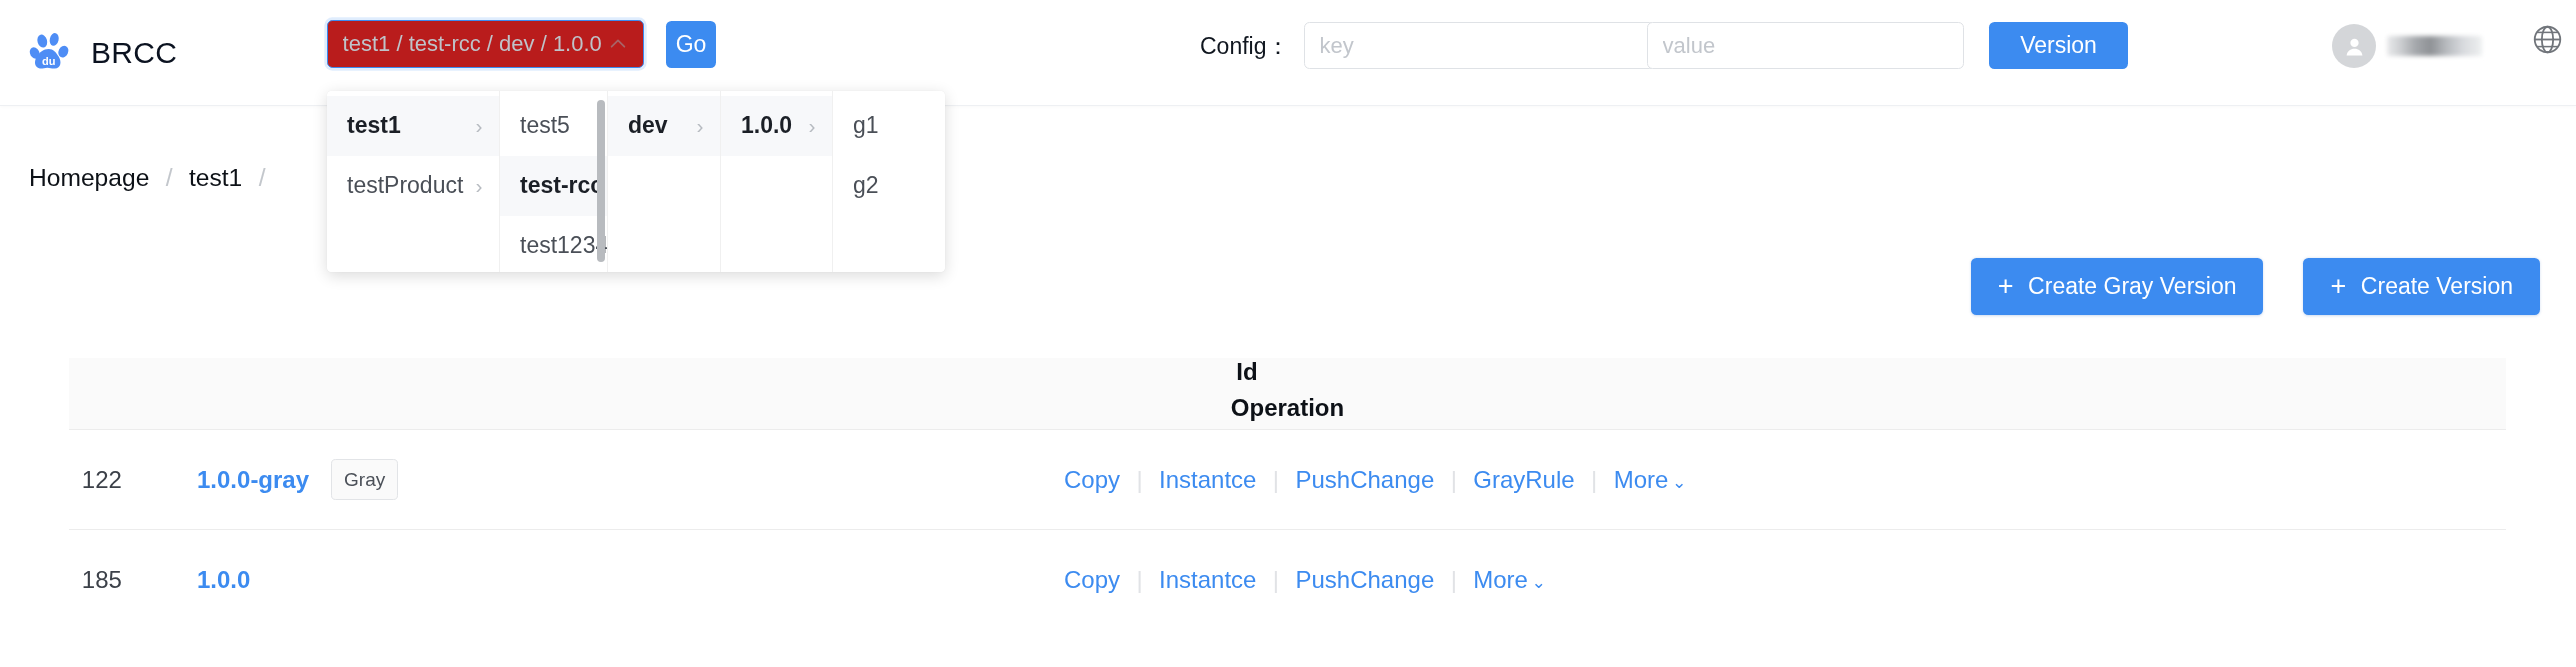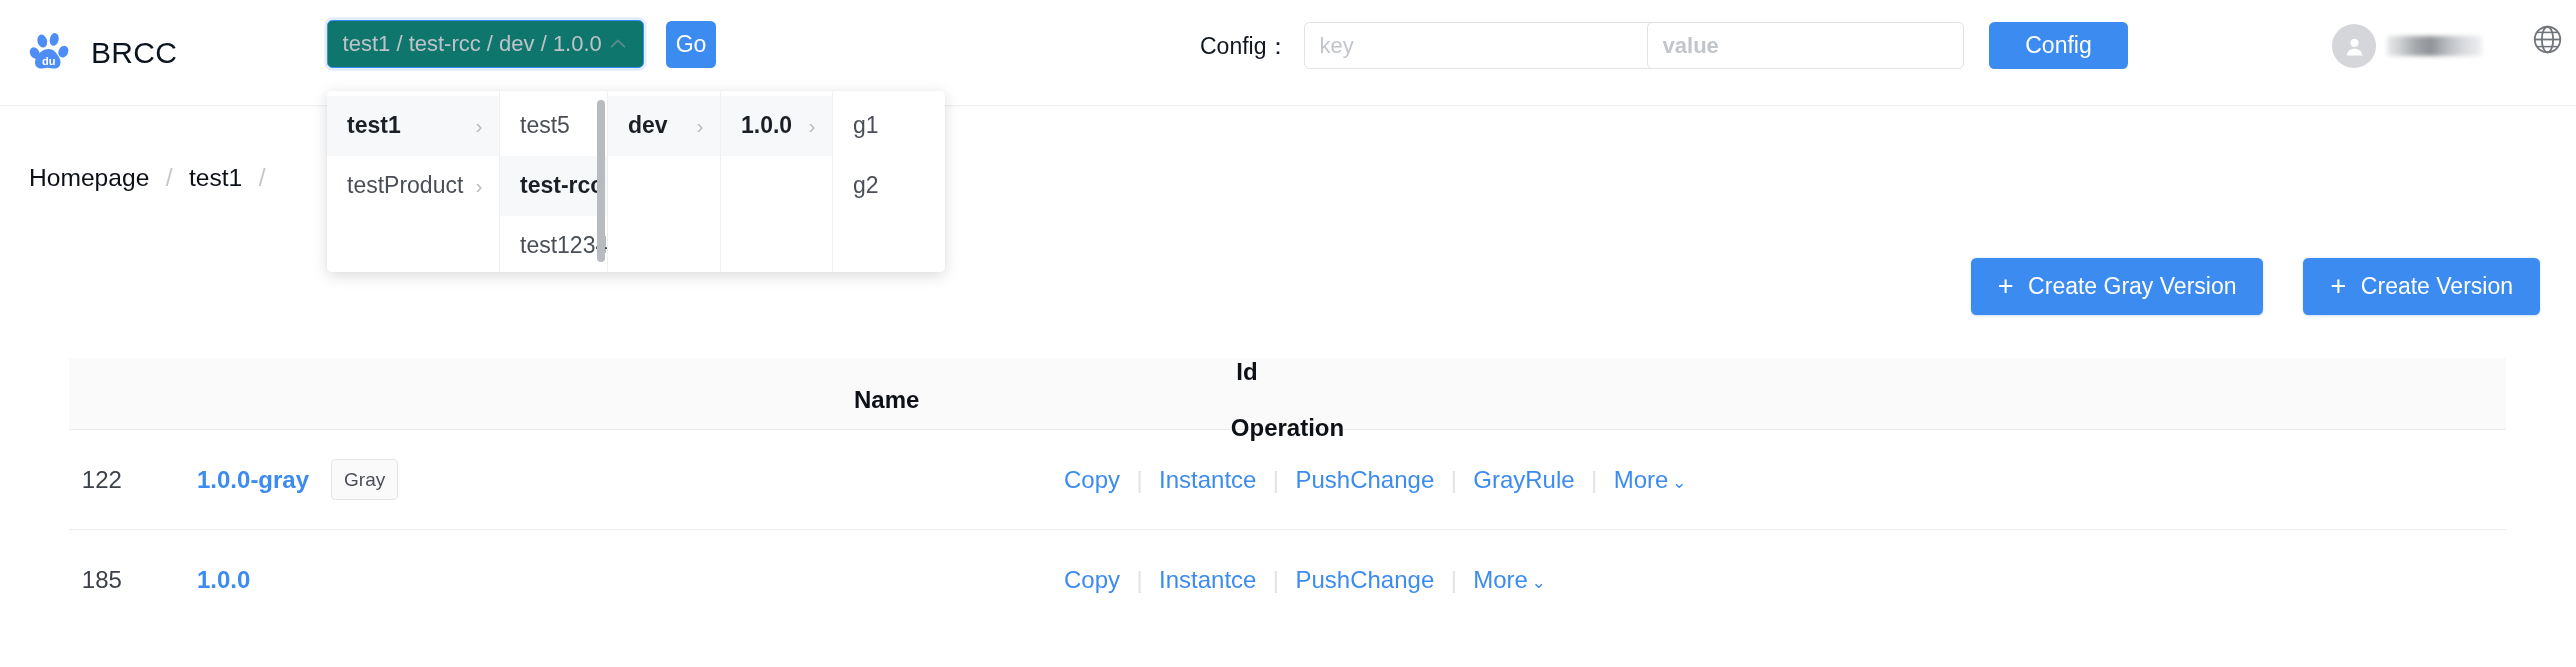--- a/index.html
+++ b/index.html
@@ -26,21 +26,21 @@
   .brand-title {
     margin-left: 18px; font-size: 30px; color: #0b1220;
     letter-spacing: 0.3px; font-weight: 400; white-space: nowrap;
   }
 
   
   .cascader-wrap { position: absolute; left: 327px; top: 20px; }
   .cascader-input {
     width: 317px; height: 48px;
     border: 1.8px solid #3c8bf0; border-radius: 5.5px;
-    background: #0f766e; display: flex; align-items: center;
+    background: #b91c1c; display: flex; align-items: center;
     padding: 0 14.6px; box-shadow: 0 0 0 2.7px rgba(64,140,240,0.16);
   }
   .cascader-placeholder {
     color: #bfc3c9; font-size: 22px; white-space: nowrap;
     flex: 1; overflow: hidden;
   }
   .caret-up { width: 20px; height: 20px; flex: none; opacity: .55; }
 
   
   .btn {
@@ -56,21 +56,21 @@
     position: absolute; left: 1200px; top: 31px;
     font-size: 23px; color: #10161f; white-space: nowrap;
   }
   .inp {
     border: 0.9px solid #dfe2e6; border-radius: 5.5px; background: #fff;
     font-family: inherit; font-size: 22px; color: #333;
     padding: 0 14.6px; outline: none;
   }
   .inp::placeholder { color: #c2c6cc; }
   .key-input { position: absolute; left: 1304px; top: 22px; width: 351px; height: 47px; }
-  .value-input { position: absolute; left: 1647px; top: 22px; width: 317px; height: 47px; font-weight: bold; }
+  .value-input { position: absolute; left: 1647px; top: 22px; width: 317px; height: 47px; }
   .search-btn {
     position: absolute; left: 1989px; top: 22px;
     width: 139px; height: 47px; font-size: 23px;
   }
 
   .user-area { position: absolute; left: 2332px; top: 24px; display: flex; align-items: center; }
   .avatar {
     width: 44px; height: 44px; border-radius: 50%; background: #d4d6d9;
     display: flex; align-items: center; justify-content: center; flex: none;
   }
@@ -183,21 +183,21 @@
           </svg>
         </span>
       </div>
     </div>
 
     <button class="btn go-btn">Go</button>
 
     <span class="config-label">Config：</span>
     <input class="inp key-input" placeholder="key" style="">
     <input class="inp value-input" placeholder="value" style="">
-    <button class="btn search-btn">Config</button>
+    <button class="btn search-btn">Version</button>
 
     <div class="user-area">
       <span class="avatar">
         <svg width="27" height="27" viewBox="0 0 30 30">
           <circle cx="15" cy="11" r="4.6" fill="#ffffff"></circle>
           <path d="M6.2 25c.6-4.8 4.3-7.4 8.8-7.4s8.2 2.6 8.8 7.4z" fill="#ffffff"></path>
         </svg>
       </span>
       <span class="username-blur"></span>
     </div>
@@ -227,21 +227,20 @@
     </button>
     <button class="btn big-btn">
       <span class="plus">+</span>
       <span>Create Version</span>
     </button>
   </div>
 
   <div class="table">
     <div class="thead">
       <div class="c-id">Id</div>
-      <div class="c-name">Name</div>
       <div class="c-op">Operation</div>
     </div>
 
     <div class="trow">
       <div class="c-id">122</div>
       <div class="c-name">
         <span class="name-link">1.0.0-gray</span>
         <span class="gray-badge">Gray</span>
       </div>
       <div class="c-op">

